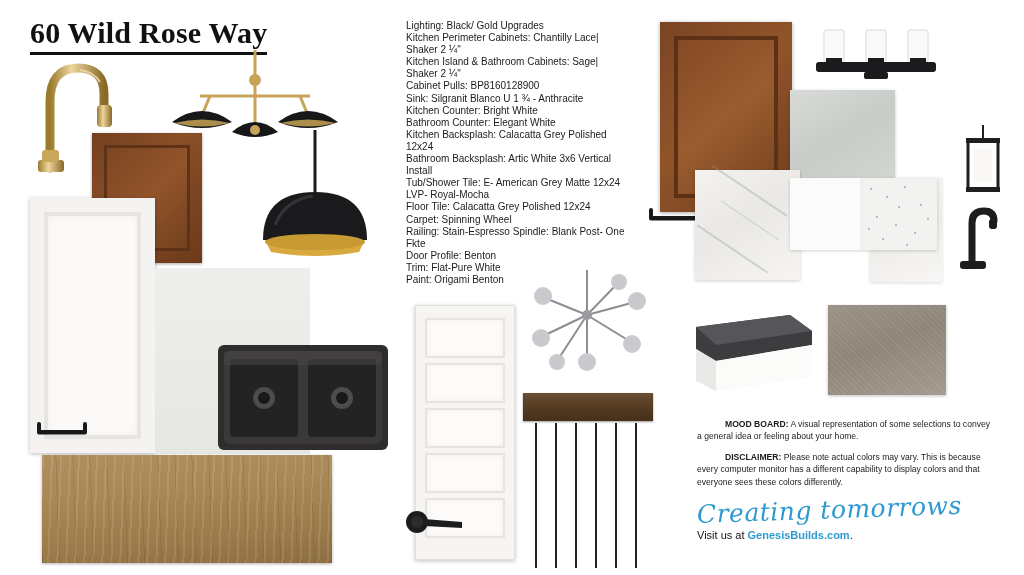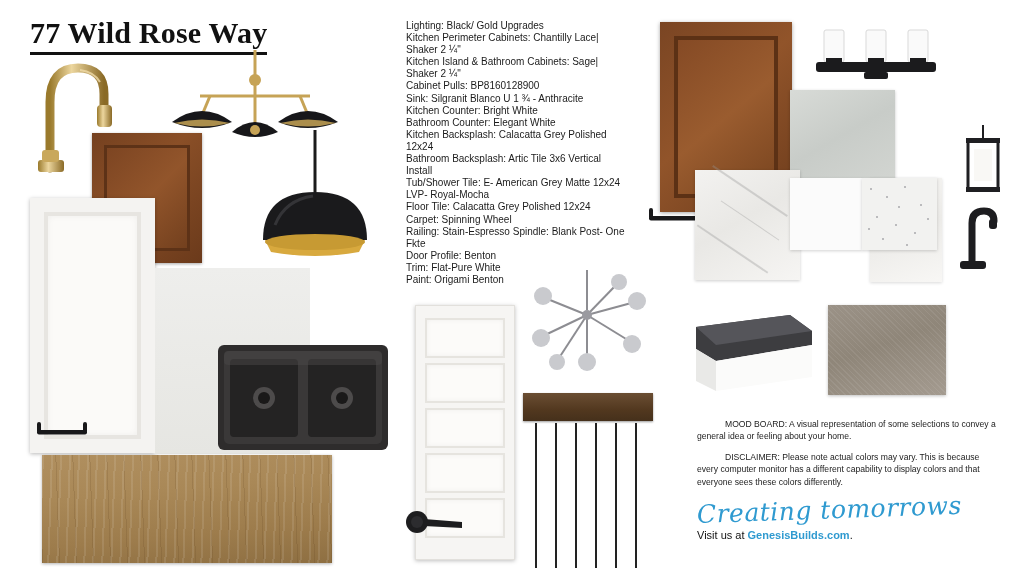--- a/index.html
+++ b/index.html
@@ -204,21 +204,21 @@
   }
 
   
   #disclaimer {
     left: 697px; top: 418px; width: 300px;
     font-size: 8.6px;
     line-height: 12.4px;
     color: #1b1b1b;
   }
   #disclaimer p { margin: 0 0 8px 0; }
-  #disclaimer b { font-weight: normal; padding-left: 28px; }
+  #disclaimer b { font-weight: bold; padding-left: 28px; }
 
   
   #logo-block { left: 697px; top: 500px; width: 300px; }
   #logo-script {
     font-family: "DejaVu Serif", serif;
     font-style: italic;
     font-size: 25px;
     color: #2f9ad0;
     letter-spacing: .5px;
     transform: rotate(-2deg);
@@ -228,32 +228,32 @@
     font-size: 11px;
     color: #111;
   }
   #logo-visit .brand { color: #2f9ad0; font-weight: bold; }
 </style>
 </head>
 <body>
 
 <div id="board">
 
-  <div class="abs" id="title">77 Wild Rose Way</div>
+  <div class="abs" id="title">60 Wild Rose Way</div>
 
   <div class="abs" id="spec-list">
     <div class="spec-line">Lighting: Black/ Gold Upgrades</div>
     <div class="spec-line">Kitchen Perimeter Cabinets:  Chantilly Lace| Shaker 2 ¼"</div>
     <div class="spec-line">Kitchen Island &amp; Bathroom Cabinets: Sage| Shaker 2 ¼"</div>
     <div class="spec-line">Cabinet Pulls: BP8160128900</div>
     <div class="spec-line">Sink: Silgranit Blanco U 1 ¾ - Anthracite</div>
     <div class="spec-line">Kitchen Counter: Bright White</div>
     <div class="spec-line">Bathroom Counter: Elegant White</div>
     <div class="spec-line">Kitchen Backsplash: Calacatta Grey Polished 12x24</div>
-    <div class="spec-line">Bathroom Backsplash:  Artic Tile 3x6 Vertical Install</div>
+    <div class="spec-line">Bathroom Backsplash:  Artic White 3x6 Vertical Install</div>
     <div class="spec-line">Tub/Shower Tile: E- American Grey Matte 12x24</div>
     <div class="spec-line">LVP- Royal-Mocha</div>
     <div class="spec-line">Floor Tile: Calacatta Grey Polished 12x24</div>
     <div class="spec-line">Carpet: Spinning Wheel</div>
     <div class="spec-line">Railing: Stain-Espresso Spindle: Blank Post- One Fkte</div>
     <div class="spec-line">Door Profile: Benton</div>
     <div class="spec-line">Trim: Flat-Pure White</div>
     <div class="spec-line">Paint: Origami Benton</div>
   </div>
 

